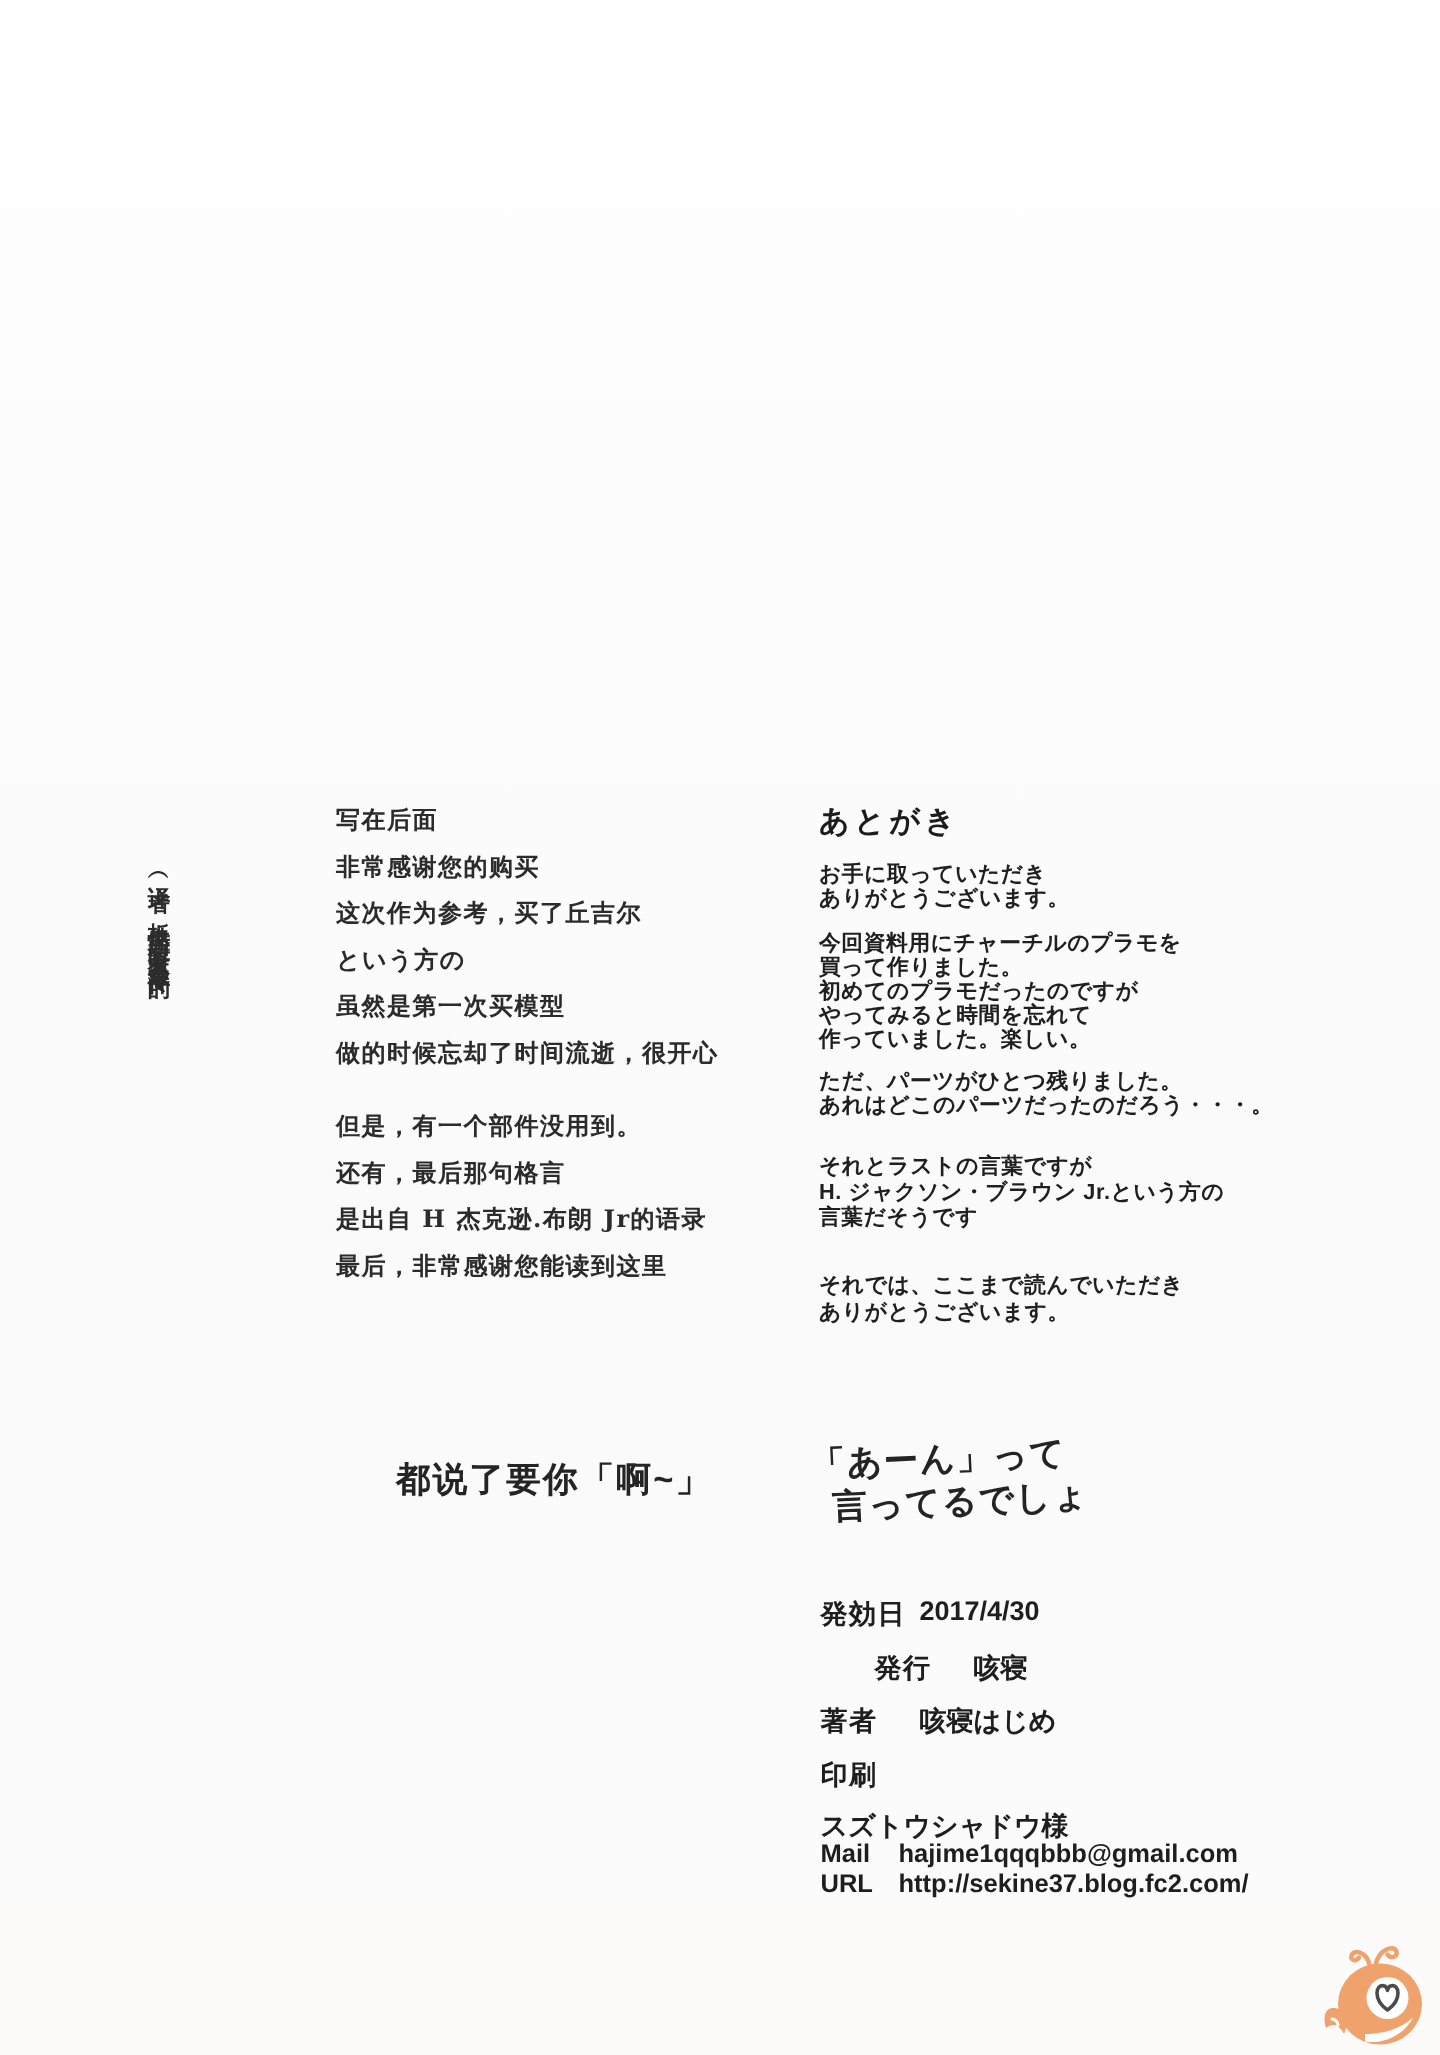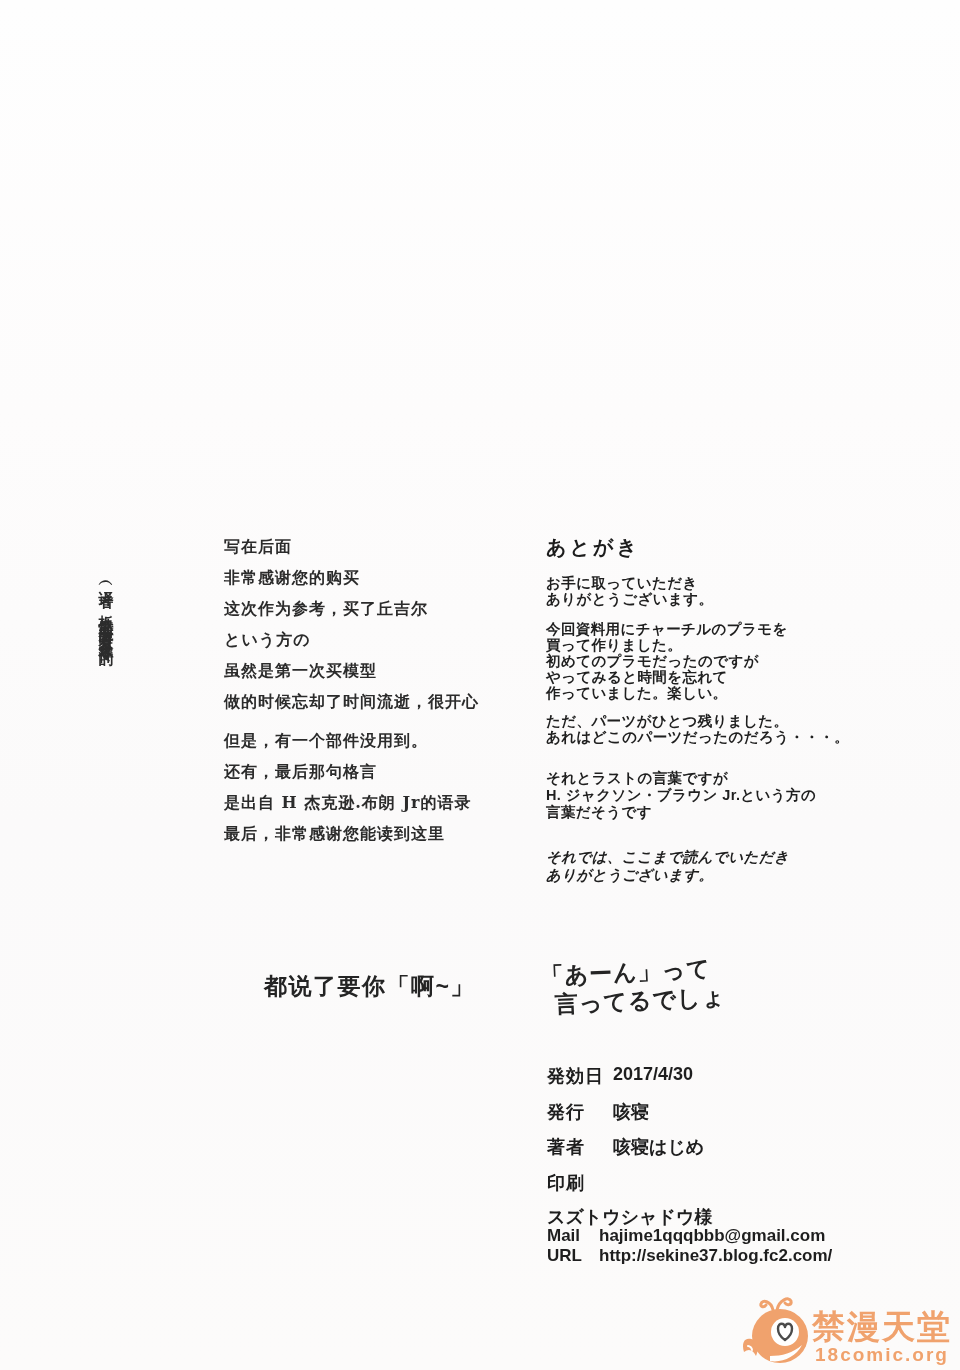--- a/index.html
+++ b/index.html
@@ -39,21 +39,21 @@
     font-size: 16px;
     font-weight: 700;
     color: #2b2b2b;
   }
   .cn-line {
     height: 31px;
     line-height: 31px;
     white-space: nowrap;
     letter-spacing: 1px;
   }
-  .cn-line.gap-before { margin-top: 8px; }
+  .cn-line.gap-before { margin-top: 18px; }
 
   
   .jp-title {
     position: absolute;
     left: 546px;
     top: 534px;
     font-size: 20px;
     font-weight: 700;
     letter-spacing: 3px;
     color: #1c1c1c;
@@ -63,21 +63,21 @@
     position: absolute;
     left: 546px;
     font-size: 14.5px;
     font-weight: 600;
     line-height: 16px;
     letter-spacing: 0.4px;
     color: #1f1f1f;
     white-space: nowrap;
   }
   .jp-p.lh17 { line-height: 17px; }
-  .jp-p.lh18 { line-height: 18px; font-style: italic; }
+  .jp-p.lh18 { line-height: 18px; }
 
   
   .cn-book-title {
     position: absolute;
     left: 264px;
     top: 971px;
     font-size: 23px;
     font-weight: 600;
     letter-spacing: 1.5px;
     color: #242424;
@@ -201,21 +201,21 @@
 
   <div class="jp-book-title">
     <div>「あーん」って</div>
     <div class="line2">言ってるでしょ</div>
   </div>
 
   <div class="colophon-row" style="top:1064px;">
     <span class="label">発効日</span>
     <span class="value">2017/4/30</span>
   </div>
-  <div class="colophon-row" style="top:1100px;">
+  <div class="colophon-row" style="top:1100px;margin-left:36px;">
     <span class="label">発行</span>
     <span class="value">咳寝</span>
   </div>
   <div class="colophon-row" style="top:1135px;">
     <span class="label">著者</span>
     <span class="value">咳寝はじめ</span>
   </div>
   <div class="colophon-row" style="top:1171px;flex-direction:column;">
     <span class="label">印刷</span>
     <span class="value">スズトウシャドウ様</span>
@@ -239,19 +239,15 @@
       <path d="M14 48 C5 44, 1 50, 4 60 C9 56, 13 58, 16 64 C19 57, 18 51, 14 48 Z" fill="#f0a26d"></path>
       <path d="M8 54 C10 54, 12 56, 12 58" fill="none" stroke="#ffffff" stroke-width="2" stroke-linecap="round"></path>
 
       <ellipse cx="40" cy="44" rx="28" ry="27" fill="#f0a26d"></ellipse>
 
       <path d="M30 69 C42 71, 56 65, 62 53 C53 61, 42 64, 30 64 Z" fill="#fefefe"></path>
 
       <circle cx="45" cy="40" r="14" fill="#ffffff"></circle>
       <path d="M45 48 C35 41, 37 30, 43 32 C44.5 32.5, 45 35, 45 35 C45 35, 45.5 32.5, 47 32 C53 30, 55 41, 45 48 Z" fill="#ffffff" stroke="#4b4b4b" stroke-width="2.4" stroke-linejoin="round"></path>
     </svg>
-    <div class="wm-textcol">
-      <div class="wm-name" style="color:#f0a26d;">禁漫天堂</div>
-      <div class="wm-url" style="color:#f0a26d;">18comic.org</div>
-    </div>
   </div>
 
 </div>
 
 </body></html>

